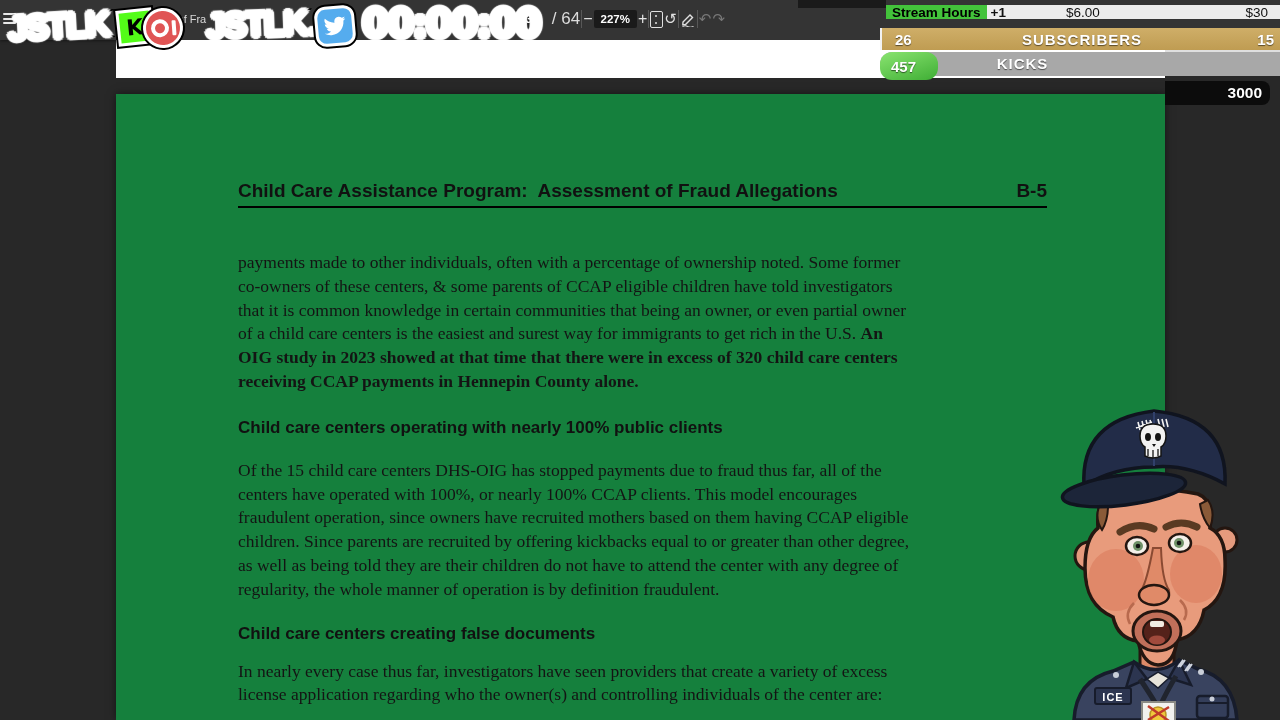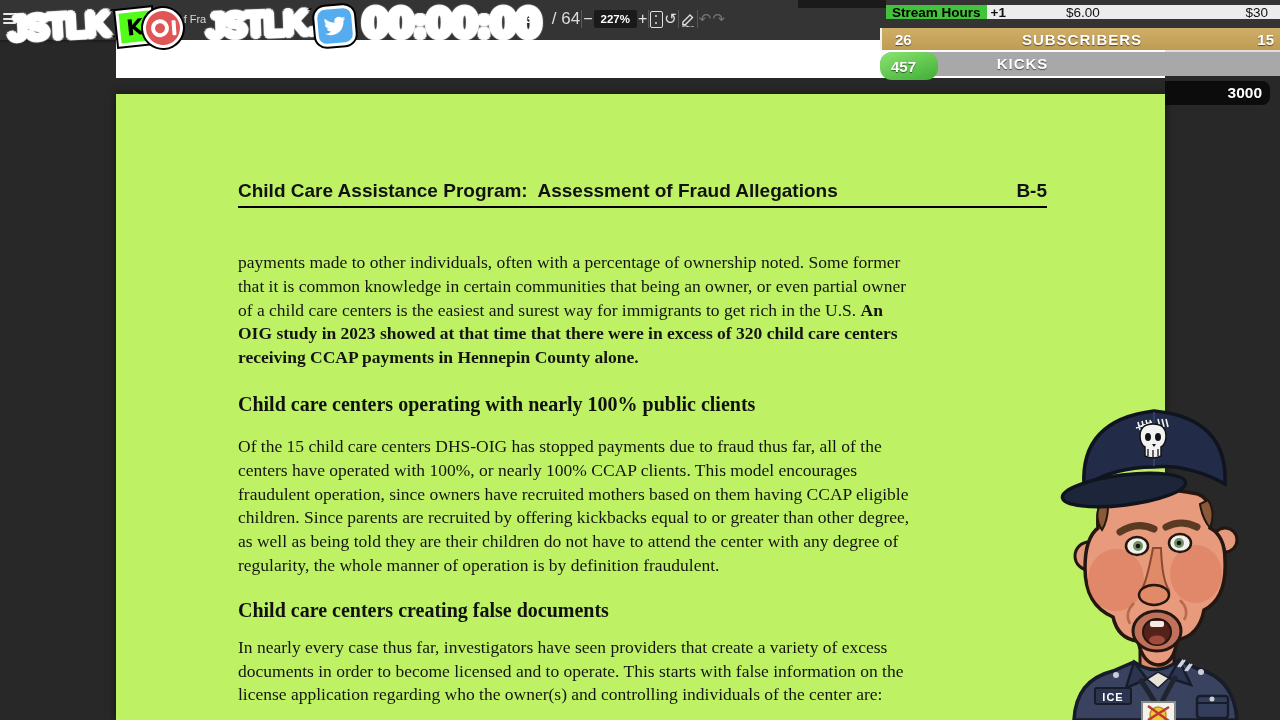--- a/index.html
+++ b/index.html
@@ -19,30 +19,30 @@
   .tb-divider{width:1px;height:18px;background:#585858;}
   .tb-icon{font-size:15px;color:#e0e0e0;}
   .tb-dim{color:#777;}
   .fit-icon{width:11px;height:15px;border:1.5px solid #e0e0e0;border-radius:2px;position:relative;}
   .fit-icon:before{content:"";position:absolute;left:3.5px;top:3px;width:2px;height:2px;background:#e0e0e0;border-radius:50%;}
   .fit-icon:after{content:"";position:absolute;left:3.5px;bottom:3px;width:2px;height:2px;background:#e0e0e0;border-radius:50%;}
   .top-notch{position:absolute;left:798px;top:0;width:88px;height:8px;background:#1a1a1a;z-index:2;}
 
   
   .page-prev{position:absolute;left:116px;top:40px;width:1049px;height:38px;background:#fff;z-index:1;}
-  .page{position:absolute;left:116px;top:94px;width:1049px;height:626px;background:#bef264;z-index:1;
+  .page{position:absolute;left:116px;top:94px;width:1049px;height:626px;background:#15803d;z-index:1;
         box-shadow:0 0 8px rgba(0,0,0,.5);}
   .doc-content{position:absolute;left:0;top:0;width:1049px;padding:86px 118px 0 122px;box-sizing:border-box;color:#111;}
   .doc-title-row{display:flex;justify-content:space-between;align-items:baseline;
                  font-family:"Liberation Sans",sans-serif;font-weight:bold;font-size:19px;white-space:pre;}
   .title-rule{height:2px;background:#000;margin-top:4px;}
   .doc-para{font-family:"Liberation Serif",serif;font-size:17.5px;line-height:23.8px;color:#141414;}
   .doc-line{white-space:pre;}
   .doc-line .b{font-weight:bold;}
-  .doc-heading{font-family:Liberation Serif, serif;font-size:20px;font-weight:bold;line-height:24px;color:#111;}
+  .doc-heading{font-family:Liberation Sans, sans-serif;font-size:17px;font-weight:bold;line-height:24px;color:#111;}
   .blk-0{margin-top:43px;}
   .blk-1{margin-top:22px;}
   .blk-2{margin-top:19px;}
   .blk-3{margin-top:20px;}
   .blk-4{margin-top:14px;}
 
   
   .outline-text{color:#fff;font-weight:900;
     -webkit-text-stroke:4px #000;paint-order:stroke fill;
     text-shadow:-3px 0 1px #fff,3px 0 1px #fff,0 -3px 1px #fff,0 3px 1px #fff,
@@ -125,38 +125,38 @@
   <div class="page">
     <div class="doc-content">
       <div class="doc-title-row">
         <span>Child Care Assistance Program:  Assessment of Fraud Allegations</span>
         <span>B-5</span>
       </div>
       <div class="title-rule"></div>
       <div>
           <div class="doc-para blk-0">
             <div class="doc-line"><span>payments made to other individuals, often with a percentage of ownership noted. Some former</span></div>
+            <div class="doc-line"><span>co-owners of these centers, &amp; some parents of CCAP eligible children have told investigators</span></div>
             <div class="doc-line"><span>that it is common knowledge in certain communities that being an owner, or even partial owner</span></div>
             <div class="doc-line"><span>of a child care centers is the easiest and surest way for immigrants to get rich in the U.S. </span><span class="b">An</span></div>
             <div class="doc-line"><span class="b">OIG study in 2023 showed at that time that there were in excess of 320 child care centers</span></div>
             <div class="doc-line"><span class="b">receiving CCAP payments in Hennepin County alone.</span></div>
           </div>
           <div class="doc-heading blk-1">Child care centers operating with nearly 100% public clients</div>
           <div class="doc-para blk-2">
             <div class="doc-line"><span>Of the 15 child care centers DHS-OIG has stopped payments due to fraud thus far, all of the</span></div>
             <div class="doc-line"><span>centers have operated with 100%, or nearly 100% CCAP clients. This model encourages</span></div>
             <div class="doc-line"><span>fraudulent operation, since owners have recruited mothers based on them having CCAP eligible</span></div>
             <div class="doc-line"><span>children. Since parents are recruited by offering kickbacks equal to or greater than other degree,</span></div>
             <div class="doc-line"><span>as well as being told they are their children do not have to attend the center with any degree of</span></div>
             <div class="doc-line"><span>regularity, the whole manner of operation is by definition fraudulent.</span></div>
           </div>
           <div class="doc-heading blk-3">Child care centers creating false documents</div>
           <div class="doc-para blk-4">
             <div class="doc-line"><span>In nearly every case thus far, investigators have seen providers that create a variety of excess</span></div>
-            <div class="doc-line"><span>documents in order to become licensed and to operate. This starts with false information on the</span></div>
             <div class="doc-line"><span>license application regarding who the owner(s) and controlling individuals of the center are:</span></div>
           </div>
         </div>
     </div>
   </div>
 
   <svg class="character" viewBox="0 0 192 332">
 
     <circle cx="31" cy="168" r="14" fill="#e59a7d" stroke="#241610" stroke-width="3"></circle>
     <circle cx="167" cy="152" r="12" fill="#e59a7d" stroke="#241610" stroke-width="3"></circle>

